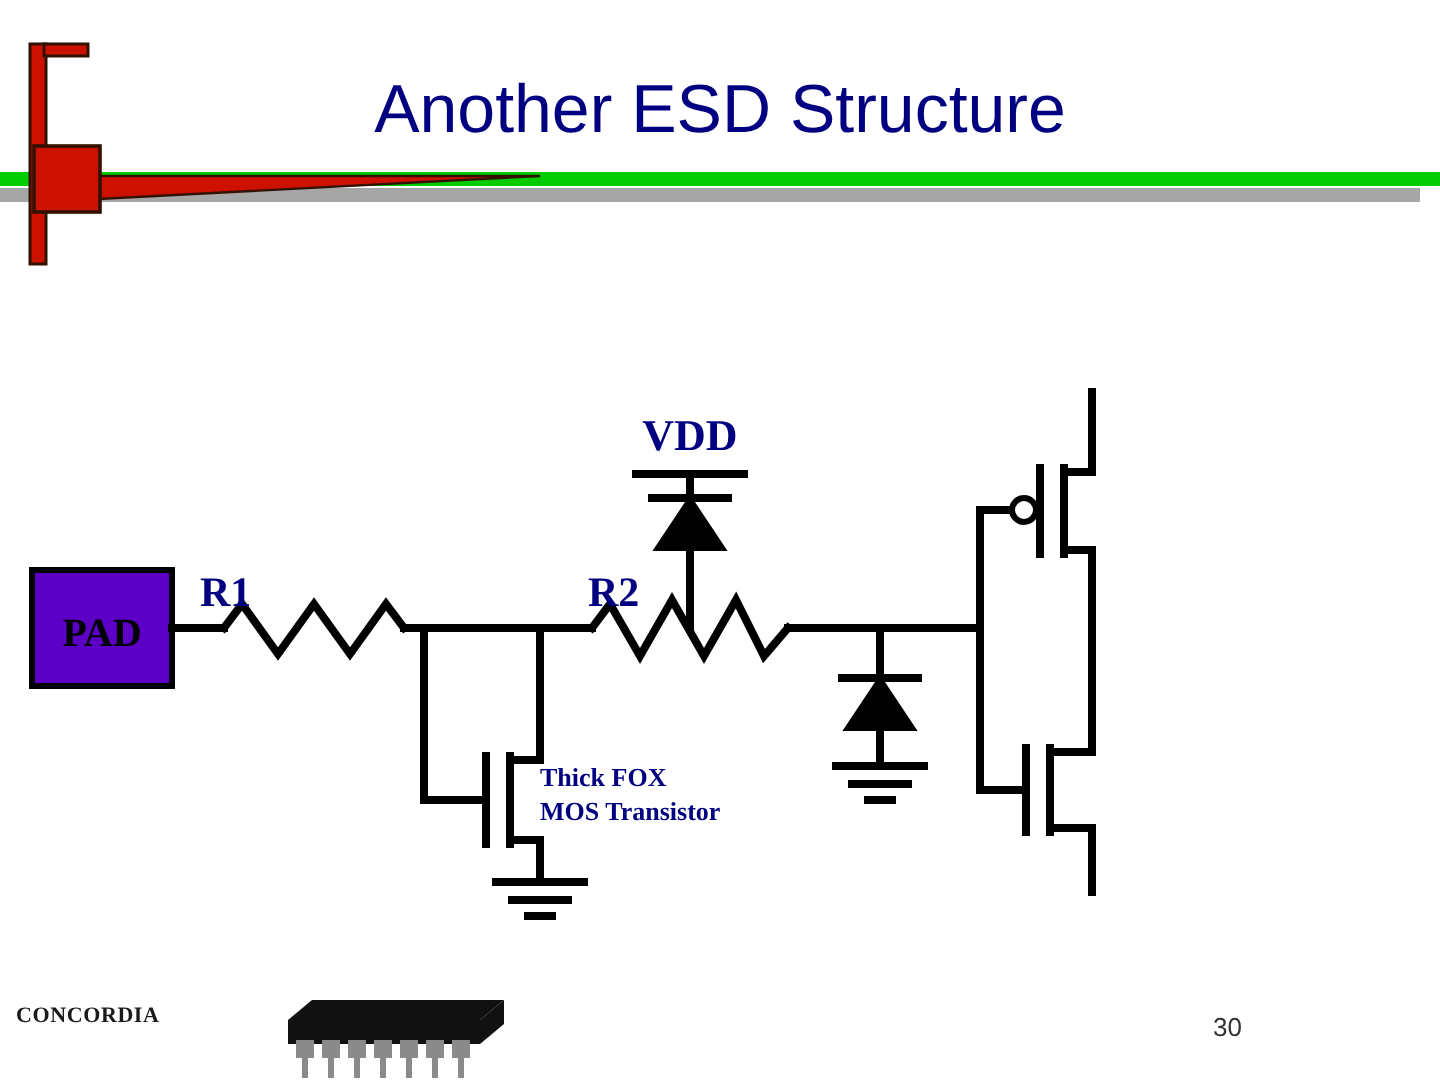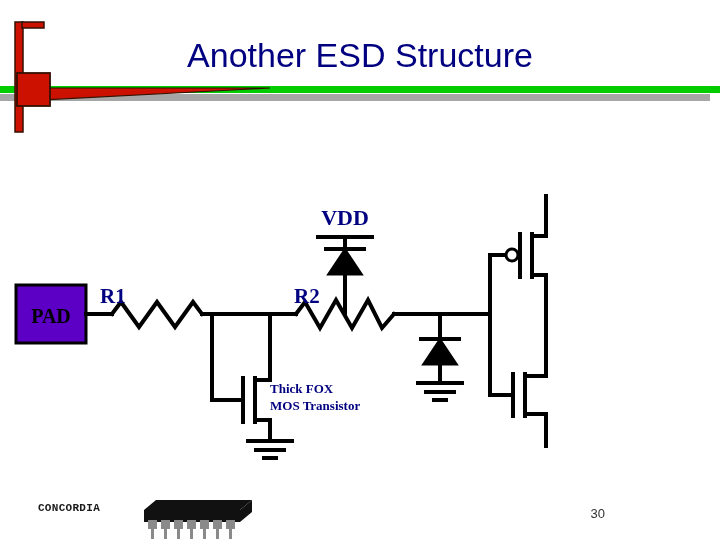--- a/index.html
+++ b/index.html
@@ -61,33 +61,32 @@
     left: 8px;
     top: 498px;
     width: 250px;
     height: 42px;
   }
   #logo-text {
     position: absolute;
     left: 0;
     top: 4px;
     width: 122px;
-    text-align: center;
-    font-family: Liberation Mono, monospace;
+    font-family: Liberation Serif, serif;
     font-size: 11px;
     font-weight: bold;
     color: #1a1a1a;
     line-height: 13px;
     letter-spacing: 0.3px;
   }
   #logo-text div { white-space: nowrap; }
 
   #page-number {
     position: absolute;
-    right: 34px;
+    right: 18px;
     top: 506px;
     font-family: "Liberation Sans", sans-serif;
     font-size: 13px;
     color: #333333;
   }
 </style>
 </head>
 <body>
 
 <div id="slide">

